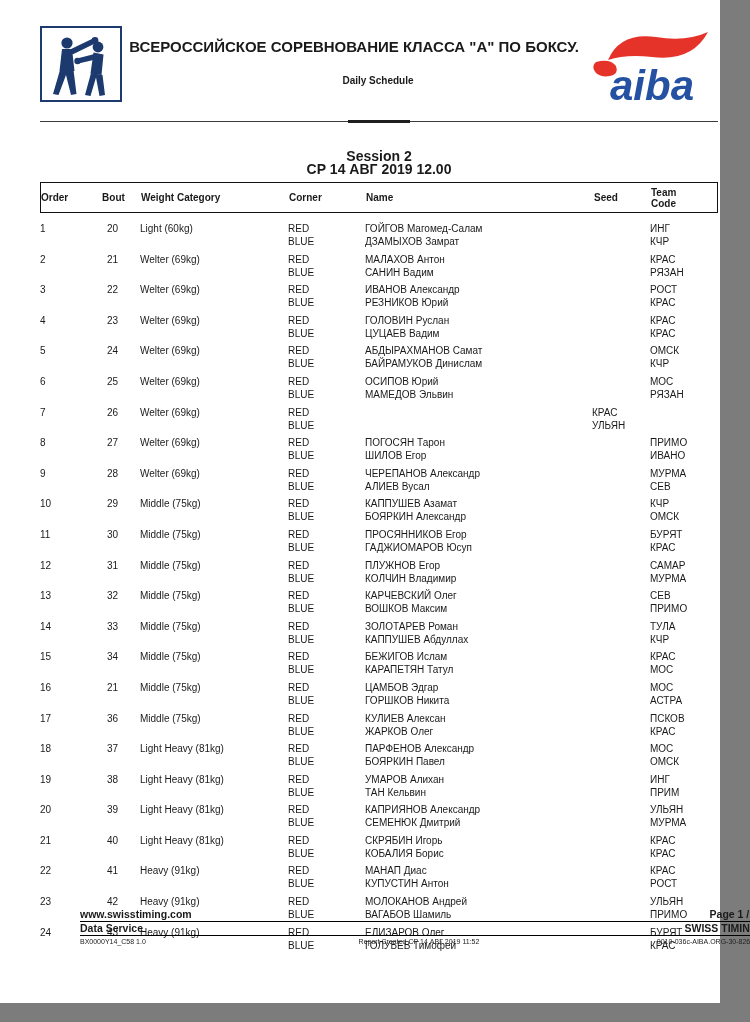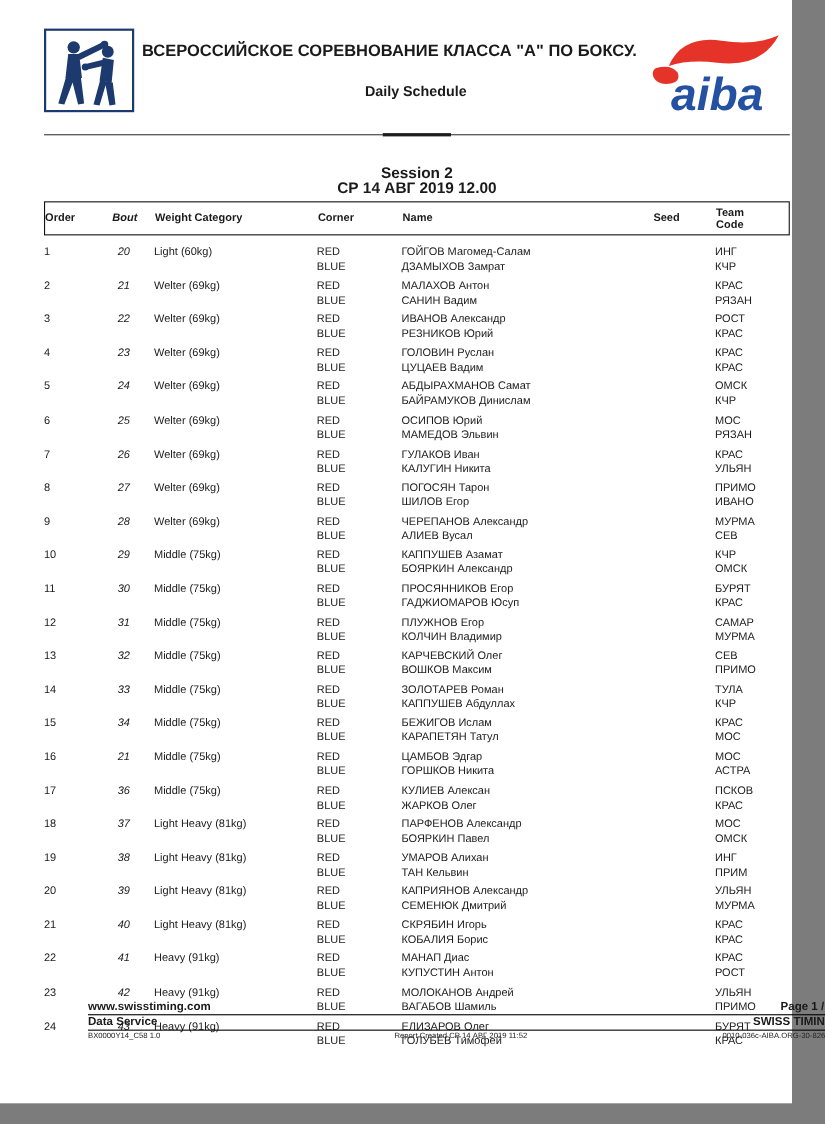--- a/index.html
+++ b/index.html
@@ -19,38 +19,38 @@
   
   .hdr{display:flex;align-items:flex-start;padding-top:26px;}
   .logo-box{
     width:82px;height:76px;box-sizing:border-box;
     border:2px solid var(--navy,#1c3a6e);
     display:flex;align-items:center;justify-content:center;flex:0 0 auto;
     background:#fff;
   }
   .titles{flex:1;text-align:center;}
   .doc-title{font-size:15px;font-weight:bold;margin-top:12px;white-space:nowrap;}
-  .doc-sub{font-size:13px;font-weight:bold;margin-top:20px;margin-left:48px;}
+  .doc-sub{font-size:10px;font-weight:bold;margin-top:20px;margin-left:48px;}
   .aiba-wrap{width:132px;flex:0 0 auto;margin-top:2px;}
 
   .rule{margin-top:9px;border-top:1px solid #3a3a3a;position:relative;height:4px;}
   .rule .mid{position:absolute;left:50%;top:-2px;transform:translateX(-50%);
     width:62px;height:3px;background:#1f1f1f;}
 
   
   .session{text-align:center;margin-top:24px;font-weight:bold;font-size:14px;line-height:13px;}
 
   
   .grid{display:grid;grid-template-columns:50px 45px 150px 77px 225px 58px 73px;}
   .thead{
     margin-top:6px;border:1.5px solid #111;box-sizing:border-box;
     height:31px;align-items:center;font-weight:bold;font-size:10px;line-height:11px;
   }
   .c-order{text-align:left;}
-  .c-bout{text-align:center;font-style:italic;}
+  .c-bout{text-align:center;}
   .c-weight{padding-left:5px;}
   .c-corner{padding-left:3px;}
   .c-name{padding-left:3px;}
   .c-seed{padding-left:6px;}
   .c-team{padding-left:5px;}
 
   .bouts{margin-top:9px;font-size:10px;}
   .bout{line-height:13px;margin-bottom:4.6px;}
   .two>div{white-space:nowrap;}
 
@@ -245,24 +245,20 @@
   </div>
 
   <div class="grid bout">
     <div class="c-order">7</div>
     <div class="c-bout">26</div>
     <div class="c-weight">Welter (69kg)</div>
     <div class="c-corner two">
       <div>RED</div>
       <div>BLUE</div>
     </div>
-    <div class="c-name two">
-      <div>ГУЛАКОВ Иван</div>
-      <div>КАЛУГИН Никита</div>
-    </div>
     <div class="c-seed"></div>
     <div class="c-team two">
       <div>КРАС</div>
       <div>УЛЬЯН</div>
     </div>
   </div>
 
   <div class="grid bout">
     <div class="c-order">8</div>
     <div class="c-bout">27</div>

